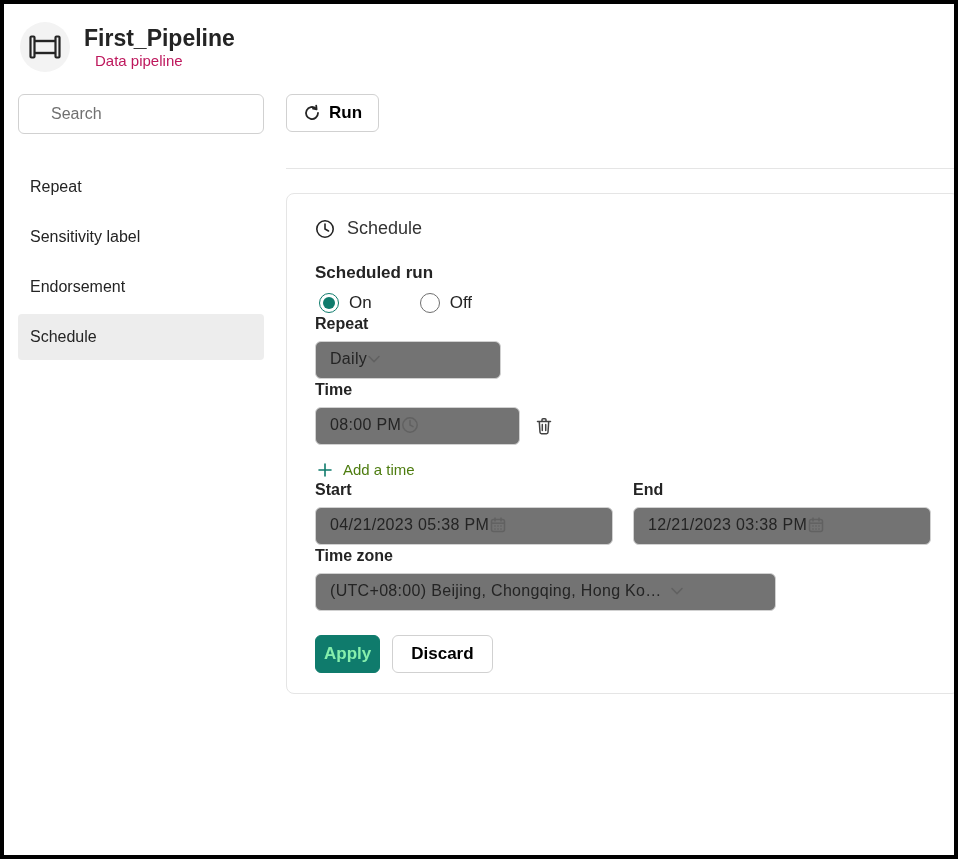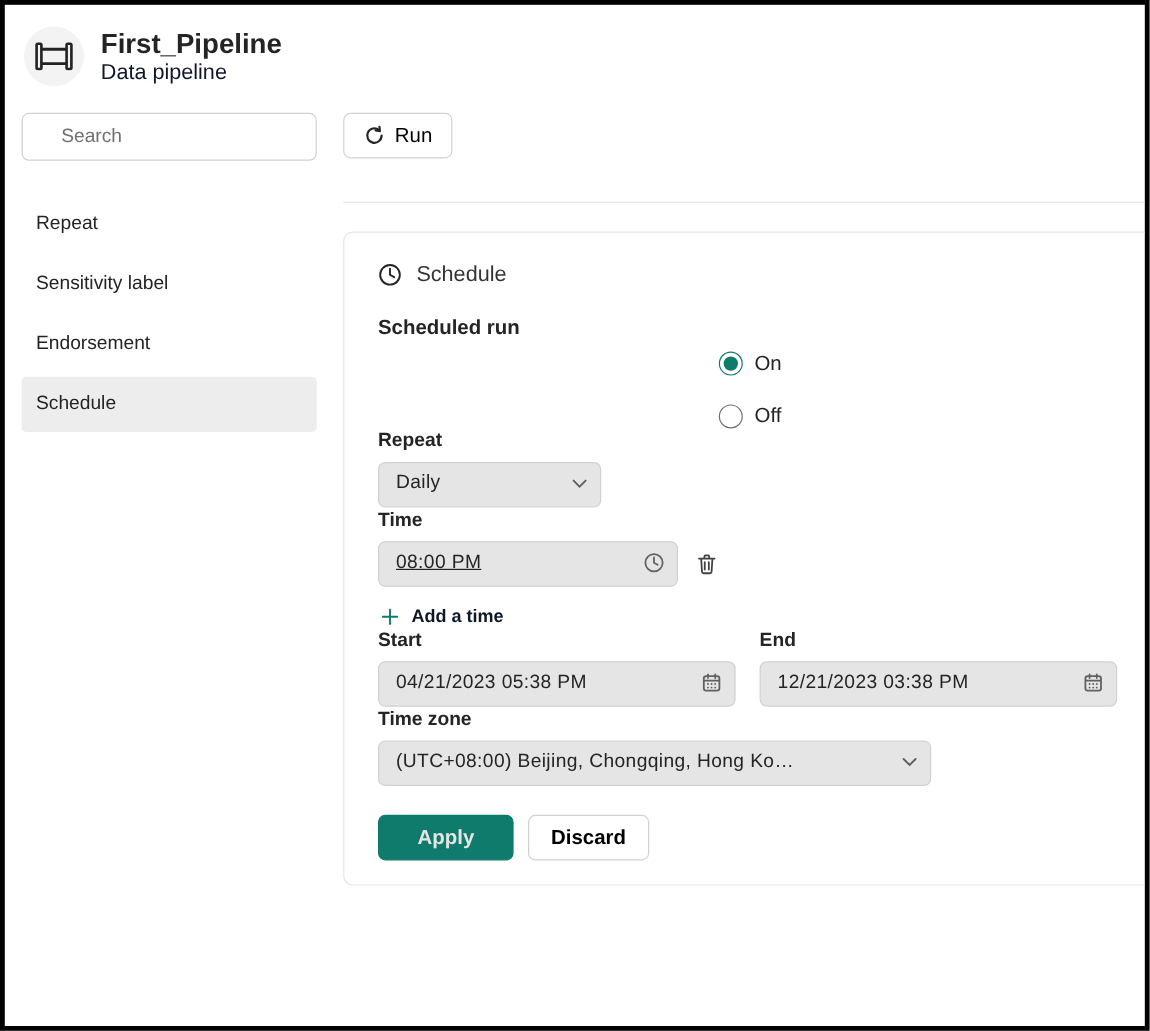--- a/index.html
+++ b/index.html
@@ -27,21 +27,21 @@
     padding-left: 2px;
     margin-bottom: 22px;
   }
   .pipe-ico {
     width: 50px; height: 50px;
     border-radius: 50%;
     background: #f3f3f3;
     display: flex; align-items: center; justify-content: center;
   }
   .hdr-title { font-size: 23px; font-weight: 600; line-height: 1.2; }
-  .hdr-sub { font-size: 18px; color: #0f172a; }
+  .hdr-sub { font-size: 15px; color: #be185d; margin-left: 11px; }
 
   
   .body {
     display: flex;
     gap: 22px;
     flex: 1;
     min-height: 0;
   }
   .sidebar { width: 246px; }
   .main { flex: 1; }
@@ -78,21 +78,21 @@
 
   
   .run-row { margin-bottom: 36px; }
   .btn {
     display: inline-flex; align-items: center;
     gap: 8px;
     border: 1px solid #d1d1d1;
     background: #fff;
     border-radius: 6px;
     padding: 0 16px; height: 38px;
-    font-size: 17px; font-weight: 400;
+    font-size: 17px; font-weight: 700;
     cursor: pointer;
   }
 
   
   .divider { height: 1px; background: #e5e5e5; }
 
   
   .panel {
     border: 1px solid #e5e5e5;
     border-radius: 8px;
@@ -108,69 +108,69 @@
   .sect-label {
     font-size: 17px; font-weight: 600;
     margin-bottom: 10px;
   }
   .label {
     font-size: 16px; font-weight: 600;
     margin-bottom: 8px; margin-top: 2px;
   }
 
   
-  .radio-row { display: flex; gap: 24px; align-items: center; padding-left:4px;flex-direction:column; }
+  .radio-row { display: flex; gap: 48px; align-items: center; padding-left:4px; }
   .radio {
     display: flex; align-items: center; gap: 10px;
     font-size: 17px; cursor: pointer;
   }
   .radio .dot {
     width: 20px; height: 20px; border-radius: 50%;
     border: 1px solid #6f6f6f;
     display: flex; align-items: center; justify-content: center;
   }
   .radio.checked .dot { border-color: #0f7b6c; }
   .radio.checked .dot::after {
     content: ""; width: 12px; height: 12px;
     border-radius: 50%; background: #0f7b6c;
   }
 
   
   .field {
-    display: inline-flex; align-items: center; justify-content: space-between;
+    display: inline-flex; align-items: center; 
     border: 1px solid #d1d1d1; border-radius: 6px;
     height: 38px; padding: 0 10px 2px 14px;
     font-size: 16px;
-    background: #e5e5e5;
+    background: #737373;
   }
   .field .val { letter-spacing: .02em; }
   .select-sm { width: 186px; }
-  .time-field { width: 250px; text-decoration: underline; }
+  .time-field { width: 205px; }
   .dt { width: 298px; }
   .tz { width: 461px; }
 
   .time-row { display: flex; align-items: center; gap: 14px; }
 
   .add-time {
     display: inline-flex; align-items: center; gap: 10px;
-    color: #0f172a; font-size: 15px; font-weight: 700;
+    color: #4d7c0f; font-size: 15px; font-weight: 400;
     margin-top: 16px; cursor: pointer;
     padding-left: 2px;
     justify-content: flex-end;
   }
 
   .date-row { display: flex; gap: 20px; }
   .col { display: flex; flex-direction: column; }
 
   .actions { display: flex; gap: 12px; margin-top: 24px; }
   .btn-primary {
-    background: #0f7b6c; color: #e5e5e5;
+    background: #0f7b6c; color: #86efac;
     border: 1px solid #0f7b6c;
     border-radius: 6px; height: 38px;
-    padding: 0 32px; font-size: 17px; font-weight: 600;
+    padding: 0 8px; font-size: 17px; font-weight: 600;
     cursor: pointer;
   }
   .btn-secondary {
     background: #fff; border: 1px solid #d1d1d1;
     border-radius: 6px; height: 38px;
     padding: 0 18px; font-size: 17px; font-weight: 600;
     cursor: pointer;
   }
 
   svg { display: block; }

